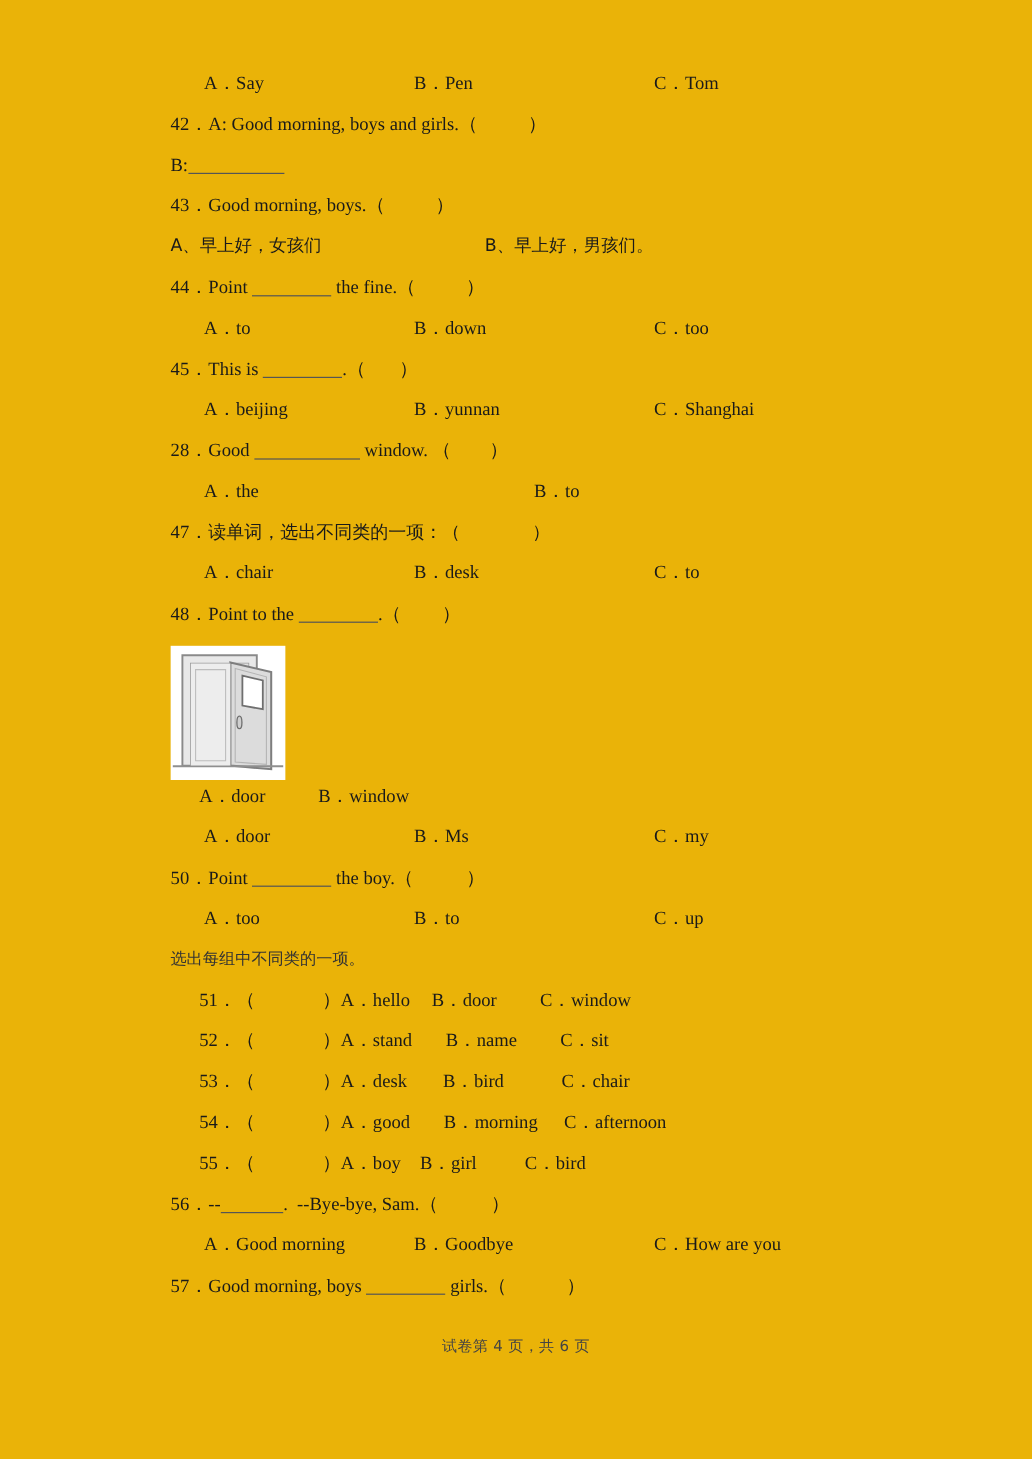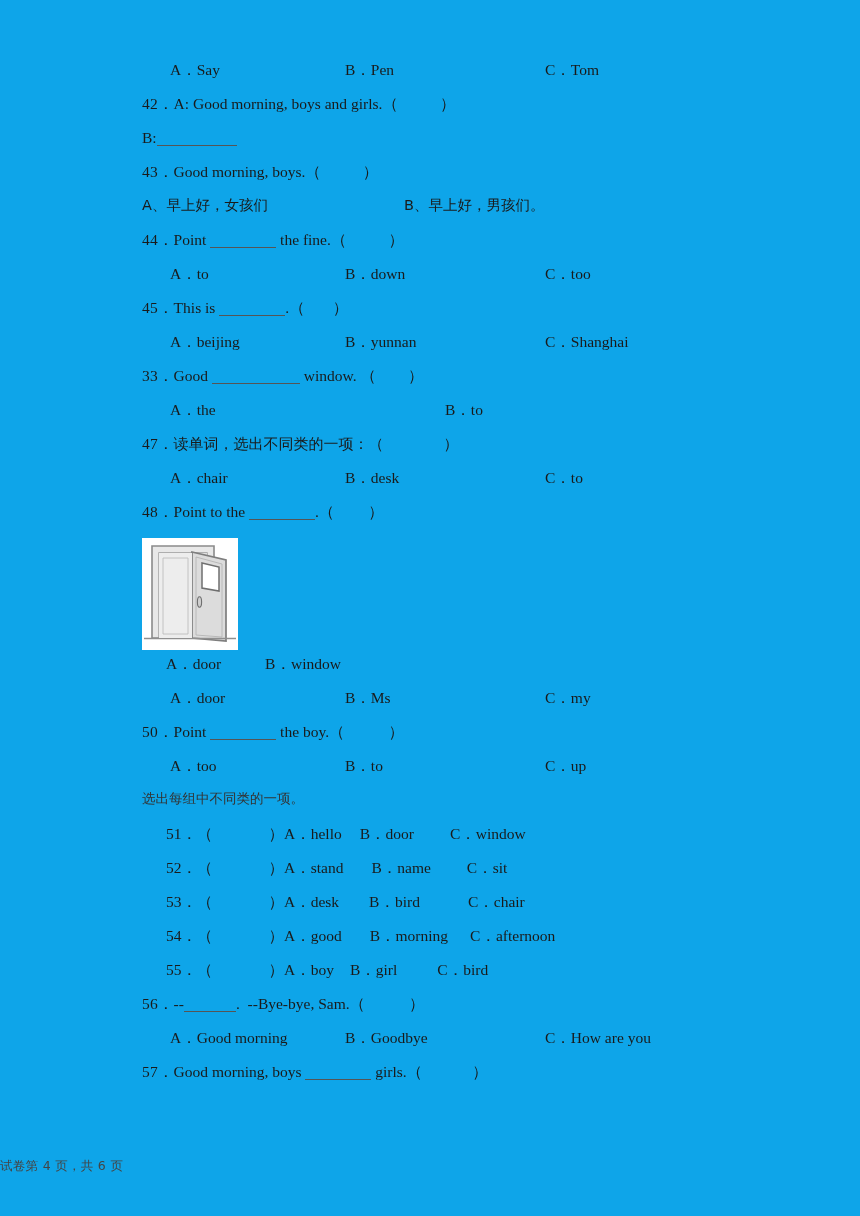--- a/index.html
+++ b/index.html
@@ -13,21 +13,21 @@
     position: relative;
     font-family: "Liberation Serif", "DejaVu Serif", serif;
     color: #1a1a1a;
     -webkit-font-smoothing: antialiased;
   }
   .page {
     position: absolute;
     left: 0; top: 0;
     width: 860px;
     height: 1216px;
-    background: #0ea5e9;
+    background: #eab308;
     overflow: hidden;
   }
   .content {
     position: absolute;
     left: 142px;
     top: 62px;
     width: 620px;
   }
 
   
@@ -110,22 +110,22 @@
     top: 0px;
     width: 96px;
     height: 112px;
   }
 
   
   .footer {
     position: absolute;
     left: 0;
     right: 0;
-    top: 1158px;
-    text-align: left;
+    top: 1114px;
+    text-align: center;
     font-family: "DejaVu Sans", "Liberation Sans", sans-serif;
     font-size: 12.5px;
     color: #444;
     letter-spacing: 0.3px;
   }
 </style>
 </head>
 <body>
 
 <div class="page">
@@ -158,21 +158,21 @@
     </div>
 
     <div class="qline indent0"><span class="num">45．</span><span>This is </span><span class="blank b-md"></span><span>.（</span><span style="display:inline-block;width:28px"></span><span>）</span></div>
 
     <div class="optrow">
       <span class="opt opt-a">A．beijing</span>
       <span class="opt opt-b">B．yunnan</span>
       <span class="opt opt-c">C．Shanghai</span>
     </div>
 
-    <div class="qline indent0"><span class="num">33．</span><span>Good </span><span class="blank b-xl"></span><span> window. （</span><span style="display:inline-block;width:32px"></span><span>）</span></div>
+    <div class="qline indent0"><span class="num">28．</span><span>Good </span><span class="blank b-xl"></span><span> window. （</span><span style="display:inline-block;width:32px"></span><span>）</span></div>
 
     <div class="optrow">
       <span class="opt opt-a">A．the</span>
       <span class="opt" style="left:303px">B．to</span>
     </div>
 
     <div class="qline indent0"><span class="num">47．</span><span class="cnserif">读单词，选出不同类的一项：（</span><span style="display:inline-block;width:60px"></span><span class="cnserif">）</span></div>
 
     <div class="optrow">
       <span class="opt opt-a">A．chair</span>

